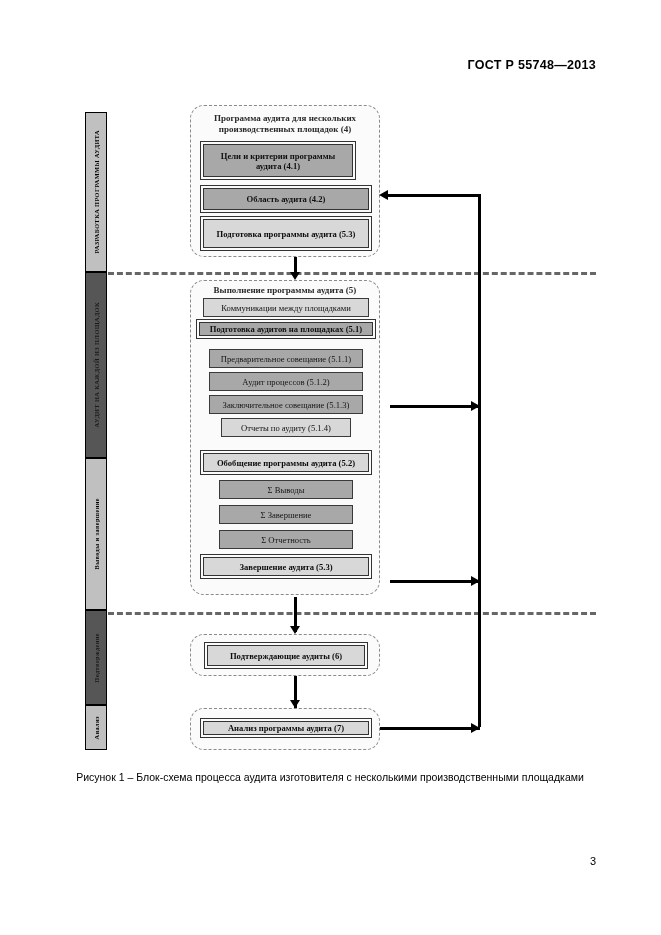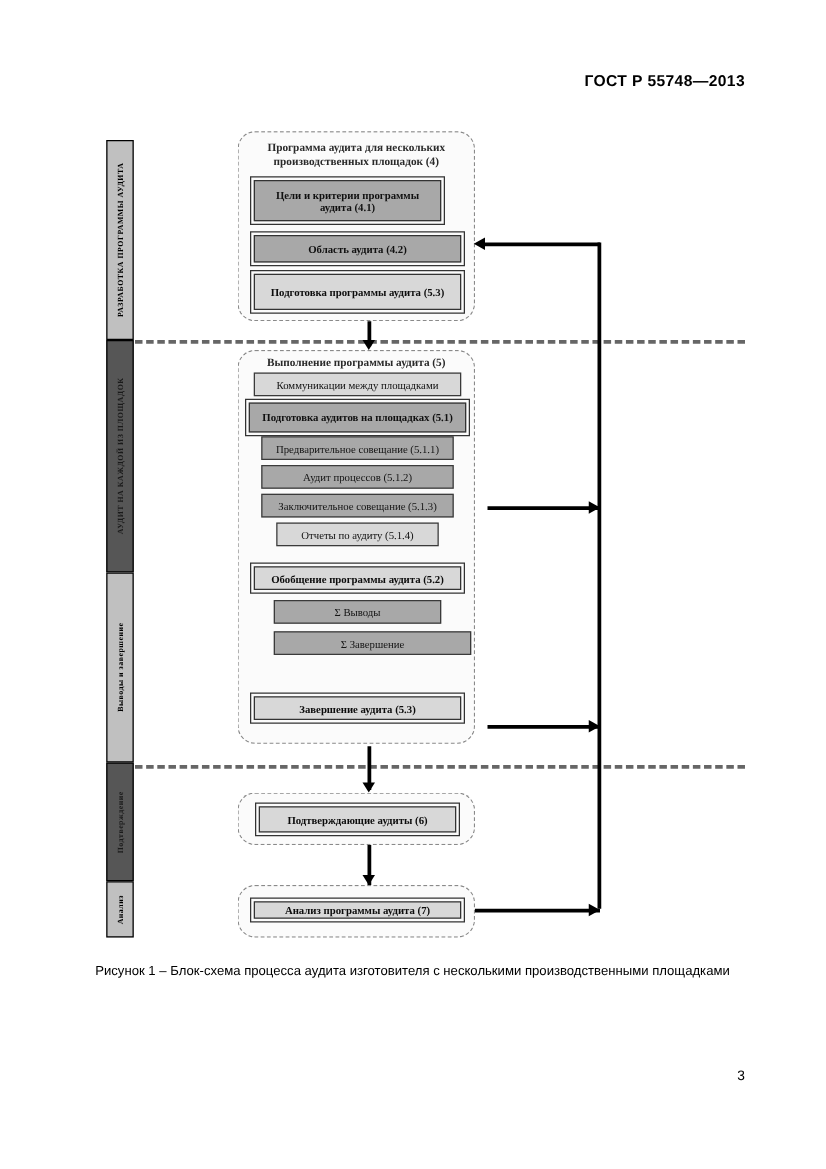--- a/index.html
+++ b/index.html
@@ -162,21 +162,21 @@
 
   <div class="vline" style="left:294px;top:257px;height:20px;"></div>
   <div class="arrow-down" style="left:290px;top:272px;"></div>
 
   <div class="group" style="left:190px;top:280px;width:190px;height:315px;">
     <div class="group-title" style="top:4px;font-family:Liberation Serif, serif;">Выполнение программы аудита (5)</div>
 
     <div class="box pale" style="left:12px;top:17px;width:166px;height:19px;">
       <span>Коммуникации между площадками</span>
     </div>
-    <div class="box grayb dbl" style="left:8px;top:41px;width:174px;height:24px;">
+    <div class="box grayb dbl" style="left:8px;top:41px;width:174px;height:14px;">
       <span>Подготовка аудитов на площадках (5.1)</span>
     </div>
 
     <div class="box gray" style="left:18px;top:68px;width:154px;height:19px;">
       <span>Предварительное совещание (5.1.1)</span>
     </div>
     <div class="box gray" style="left:18px;top:91px;width:154px;height:19px;">
       <span>Аудит процессов (5.1.2)</span>
     </div>
     <div class="box gray" style="left:18px;top:114px;width:154px;height:19px;">
@@ -186,22 +186,25 @@
       <span>Отчеты по аудиту (5.1.4)</span>
     </div>
 
     <div class="box paleb dbl" style="left:12px;top:172px;width:166px;height:19px;font-family:Liberation Serif, serif;">
       <span>Обобщение программы аудита (5.2)</span>
     </div>
 
     <div class="box gray" style="left:28px;top:199px;width:134px;height:19px;">
       <span>Σ Выводы</span>
     </div>
-    <div class="box gray" style="left:28px;top:224px;width:158px;height:19px;">
+    <div class="box gray" style="left:28px;top:224px;width:134px;height:19px;">
       <span>Σ Завершение</span>
+    </div>
+    <div class="box gray" style="left:28px;top:249px;width:134px;height:19px;">
+      <span>Σ Отчетность</span>
     </div>
 
     <div class="box paleb dbl" style="left:12px;top:276px;width:166px;height:19px;">
       <span>Завершение аудита (5.3)</span>
     </div>
   </div>
 
   <div class="vline" style="left:294px;top:597px;height:35px;"></div>
   <div class="arrow-down" style="left:290px;top:626px;"></div>
 

